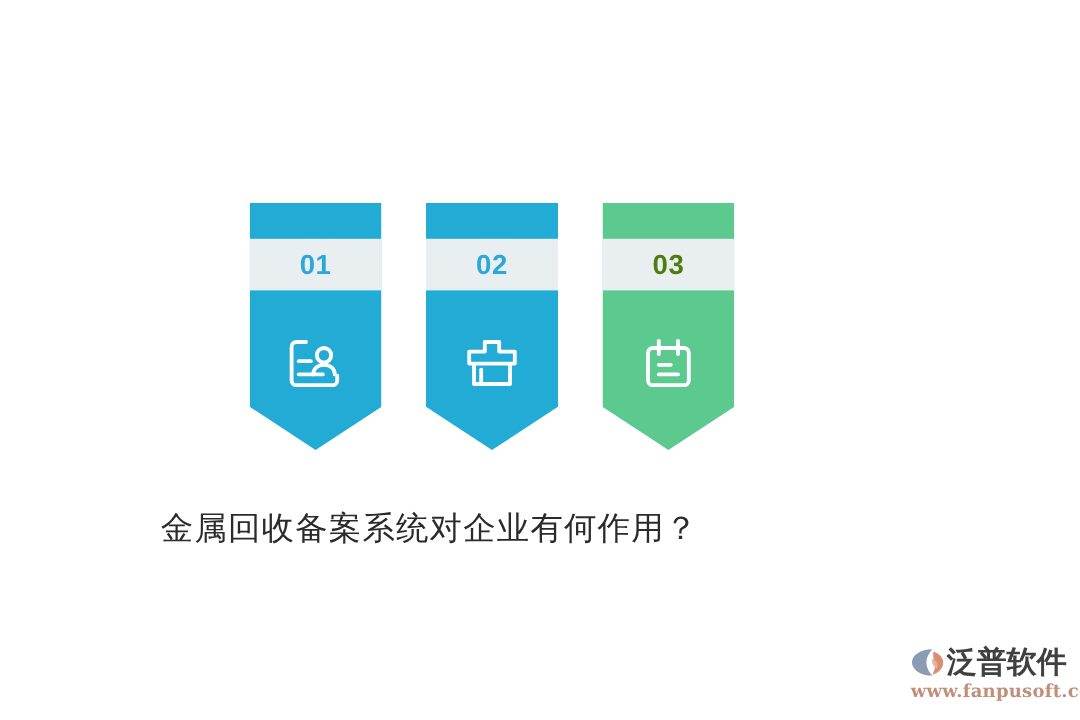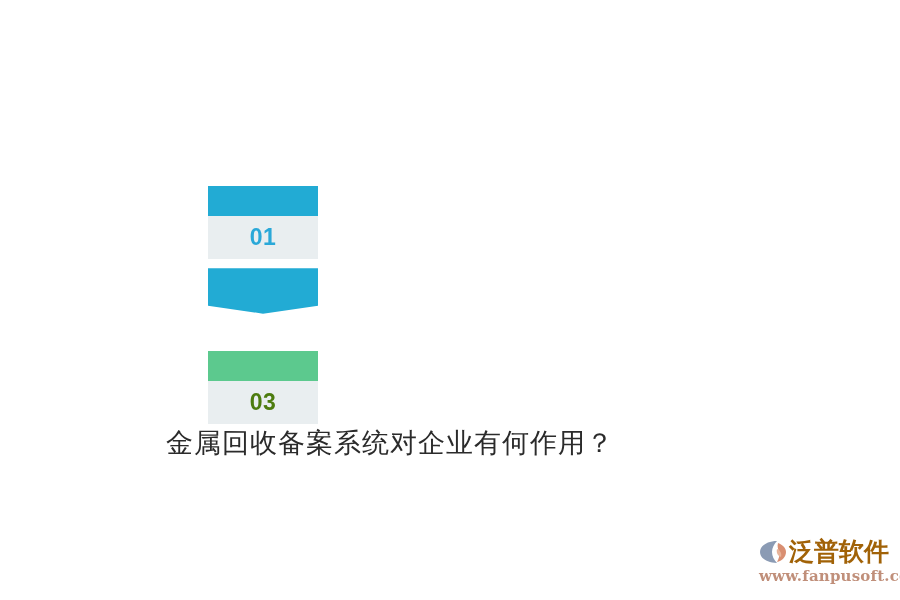--- a/index.html
+++ b/index.html
@@ -19,26 +19,25 @@
     position: relative;
     width: 900px;
     height: 600px;
     background: #ffffff;
   }
 
   
   .ribbon-row {
     position: absolute;
     left: 208px;
-    top: 186px;
+    top: 169px;
     width: 410px;
     height: 210px;
     display: flex;
     gap: 37px;
-    flex-direction: column;
   }
 
   .ribbon {
     position: relative;
     width: 110px;
     height: 206px;
   }
 
   .ribbon-shape {
     position: absolute;
@@ -87,25 +86,24 @@
   }
 
   
   .headline {
     position: absolute;
     left: 0;
     top: 424px;
     width: 716px;
     text-align: center;
     color: #2b2b2b;
-    font-family: Liberation Sans, sans-serif;
+    font-family: Liberation Mono, monospace;
     font-size: 27px;
     line-height: 38px;
     letter-spacing: 1px;
-    padding-left: 32px;
   }
   .headline-line {
     display: block;
     white-space: nowrap;
   }
 
   
   .logo {
     position: absolute;
     left: 757px;
@@ -122,21 +120,21 @@
     width: 30px;
     height: 30px;
     flex: 0 0 30px;
     position: relative;
     margin-right: 2px;
   }
   .logo-text {
     font-family: "DejaVu Sans", "Liberation Sans", sans-serif;
     font-size: 25px;
     font-weight: bold;
-    color: #a16207;
+    color: #404040;
     line-height: 30px;
     letter-spacing: 0px;
   }
   .logo-url {
     font-family: "DejaVu Serif", "Liberation Serif", serif;
     font-size: 15px;
     font-weight: bold;
     color: #c08f7a;
     line-height: 18px;
     letter-spacing: 0.2px;
@@ -162,20 +160,23 @@
           <line x1="10" y1="20" x2="20" y2="20" stroke="#ffffff" stroke-width="3.2" stroke-linecap="round"></line>
           <line x1="10" y1="31" x2="30" y2="31" stroke="#ffffff" stroke-width="3.2" stroke-linecap="round"></line>
           <circle cx="31" cy="15" r="6" stroke="#ffffff" stroke-width="3.2" fill="none"></circle>
           <path d="M22 31 c0 -5 4 -8 9 -8 c5 0 9 3 9 8" stroke="#ffffff" stroke-width="3.2" stroke-linecap="round" fill="none"></path>
         </svg>
       </div>
     </div>
 
     <div class="ribbon ribbon-2">
       <div class="ribbon-shape"></div>
+      <div class="ribbon-band">
+        <span class="ribbon-number">02</span>
+      </div>
       <div class="ribbon-icon">
         <svg width="46" height="44" viewBox="0 0 46 44" fill="none">
           <path d="M17 4 H29 V12 H42 V22 H4 V12 H17 Z" stroke="#ffffff" stroke-width="3.2" stroke-linejoin="round" fill="none"></path>
           <path d="M8 22 V39 H38 V22" stroke="#ffffff" stroke-width="3.2" stroke-linejoin="round" fill="none"></path>
           <line x1="14" y1="27" x2="14" y2="39" stroke="#ffffff" stroke-width="3.2" stroke-linecap="round"></line>
         </svg>
       </div>
     </div>
 
     <div class="ribbon ribbon-3">

